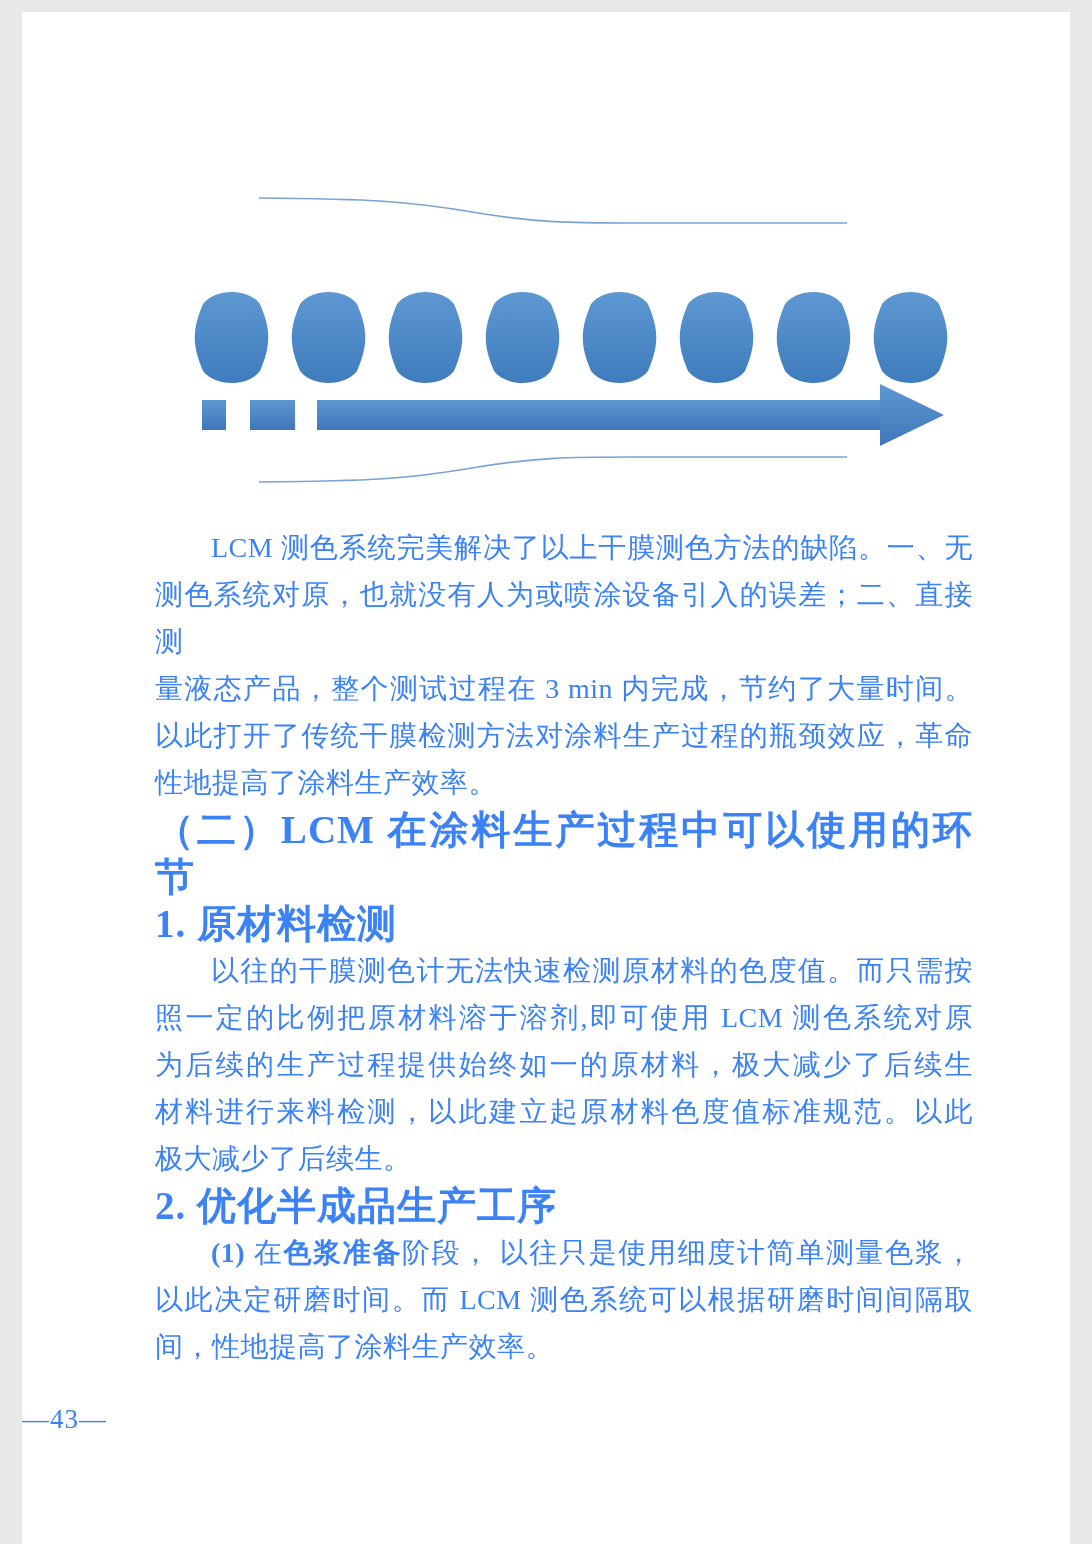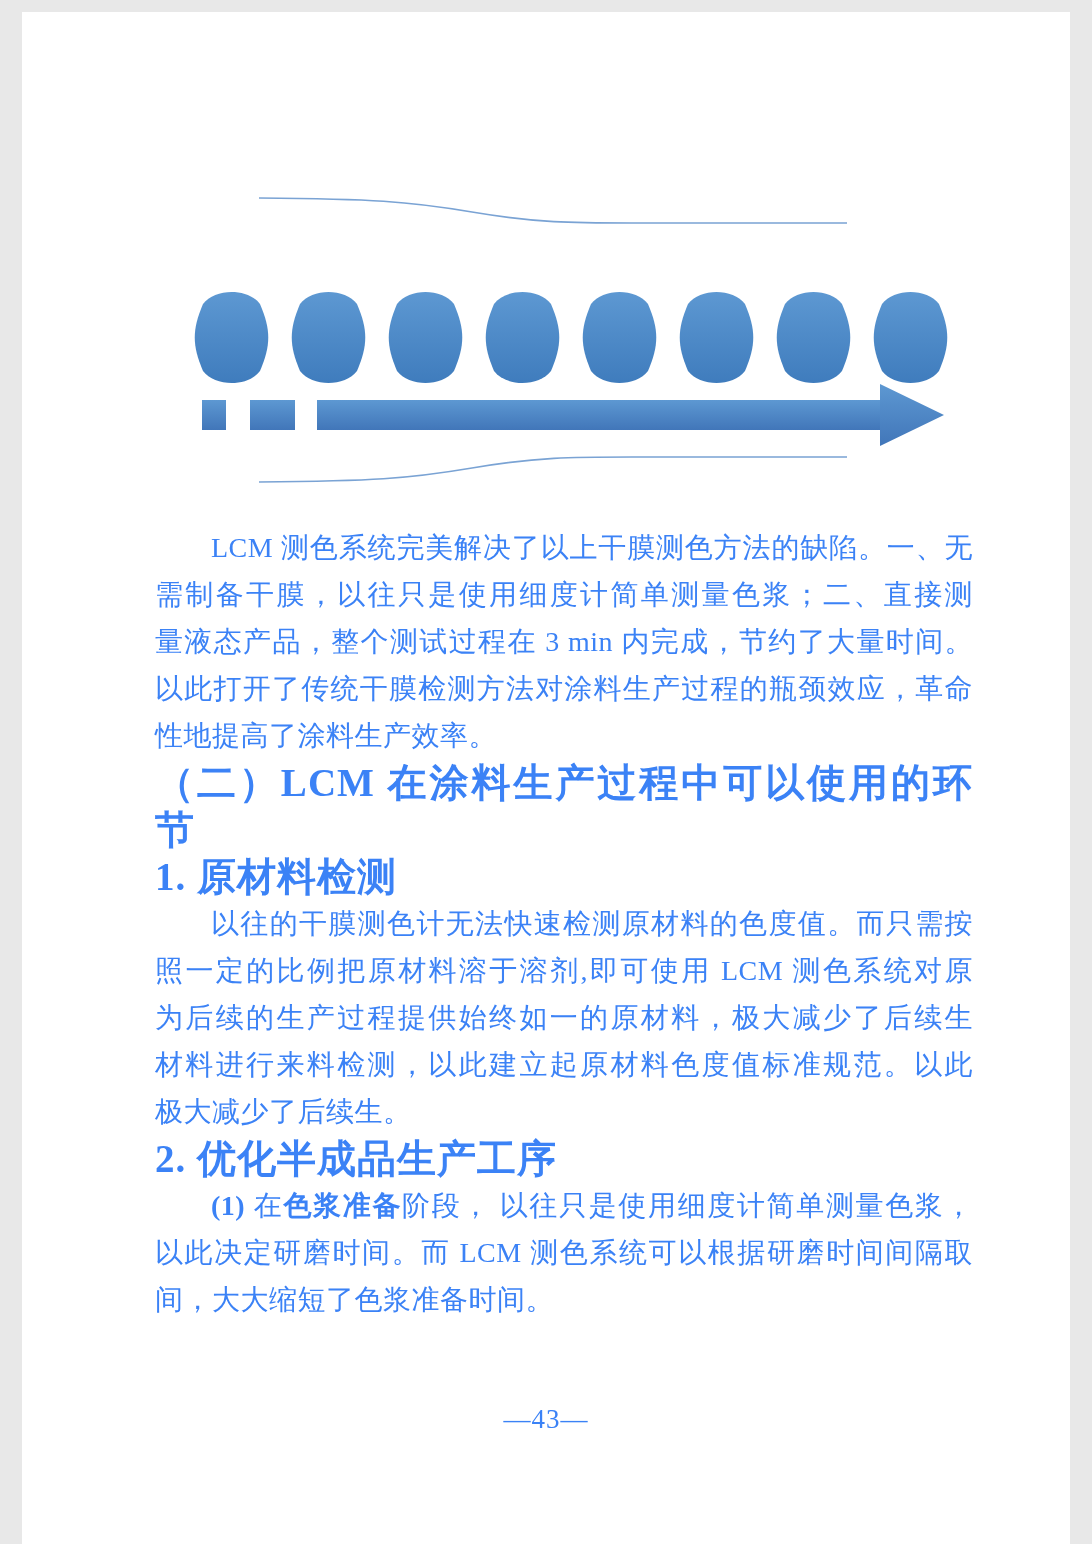--- a/index.html
+++ b/index.html
@@ -13,21 +13,21 @@
   .line{
     font-size:28px;line-height:47px;text-align:justify;
     text-justify:auto;letter-spacing:0.5px;
   }
   .line.fill{text-align-last:justify;}
   .line.indent{text-indent:56px;}
   .block.heading .line{font-weight:700;font-size:39px;letter-spacing:1px;}
   .bold{font-weight:700;}
   .footer{
     position:absolute;left:0;top:1392px;width:100%;
-    text-align:center;font-size:27px;letter-spacing:1px;
+    font-size:27px;letter-spacing:1px;
   }
 </style>
 </head>
 <body>
 
 <div class="page">
 
   <div class="figure">
     <svg width="800" height="345" viewBox="0 0 800 345">
       <defs>
@@ -62,21 +62,21 @@
         <polygon points="728,222 792,253 728,284"></polygon>
       </g>
 
       <path d="M107,320 C220,319 255,317 320,306 C385,295 420,295 480,295 L695,295" fill="none" stroke="#7aa3d4" stroke-width="1.6"></path>
     </svg>
   </div>
 
   <div class="content">
       <div class="block para">
         <div class="line fill indent">LCM 测色系统完美解决了以上干膜测色方法的缺陷。一、无</div>
-        <div class="line fill">需制备干膜，以往只是使用细度计简单测量色浆；二、直接测</div>
+        <div class="line fill">测色系统对原，也就没有人为或喷涂设备引入的误差；二、直接测</div>
         <div class="line fill">量液态产品，整个测试过程在 3 min 内完成，节约了大量时间。</div>
         <div class="line fill">以此打开了传统干膜检测方法对涂料生产过程的瓶颈效应，革命</div>
         <div class="line">性地提高了涂料生产效率。</div>
       </div>
       <div class="block heading">
         <div class="line">（二）LCM 在涂料生产过程中可以使用的环节</div>
       </div>
       <div class="block heading">
         <div class="line">1. 原材料检测</div>
       </div>
@@ -86,18 +86,18 @@
         <div class="line fill">为后续的生产过程提供始终如一的原材料，极大减少了后续生</div>
         <div class="line fill">材料进行来料检测，以此建立起原材料色度值标准规范。以此</div>
         <div class="line">极大减少了后续生。</div>
       </div>
       <div class="block heading">
         <div class="line">2. 优化半成品生产工序</div>
       </div>
       <div class="block para">
         <div class="line fill indent"><span class="bold">(1) </span><span>在</span><span class="bold">色浆准备</span><span>阶段， 以往只是使用细度计简单测量色浆，</span></div>
         <div class="line fill">以此决定研磨时间。而 LCM 测色系统可以根据研磨时间间隔取</div>
-        <div class="line">间，大大缩短了色浆准备时间。</div>
+        <div class="line">间，性地提高了涂料生产效率。</div>
       </div>
     </div>
 
   <div class="footer">—43—</div>
 </div>
 
 </body></html>

